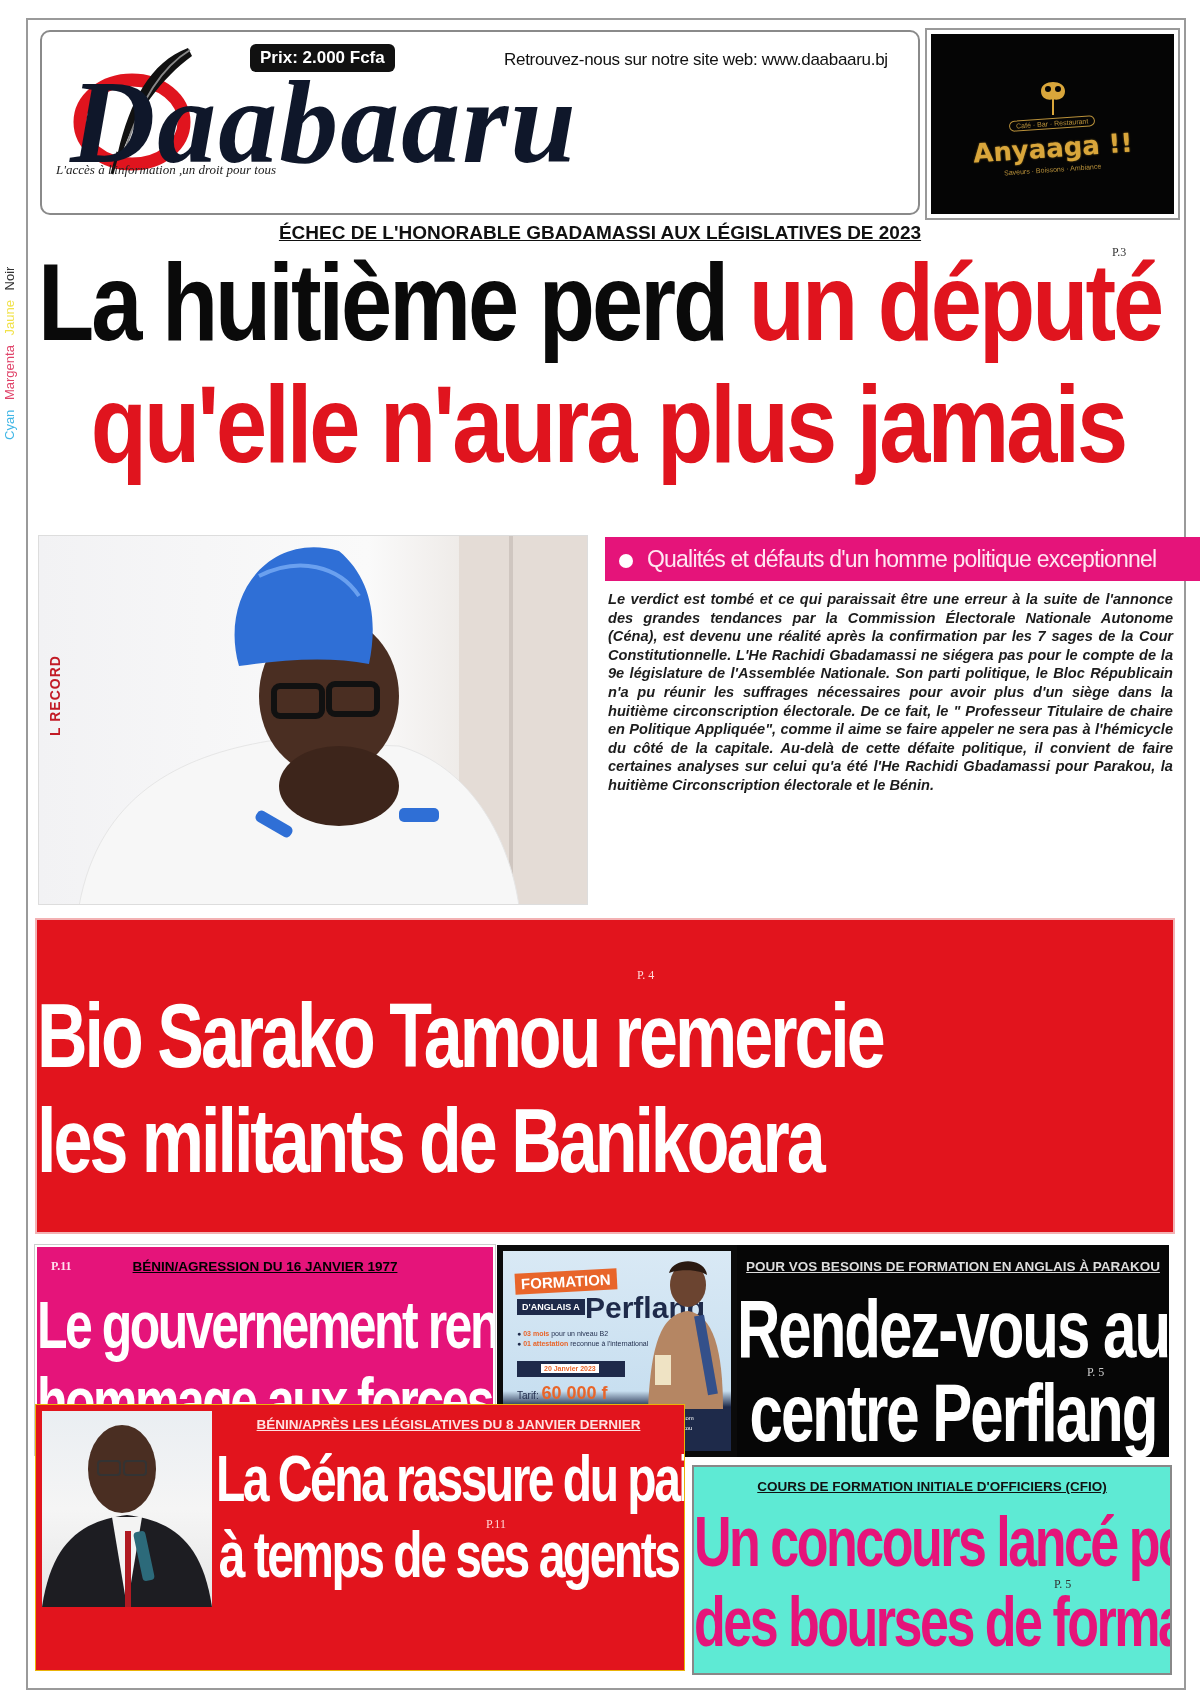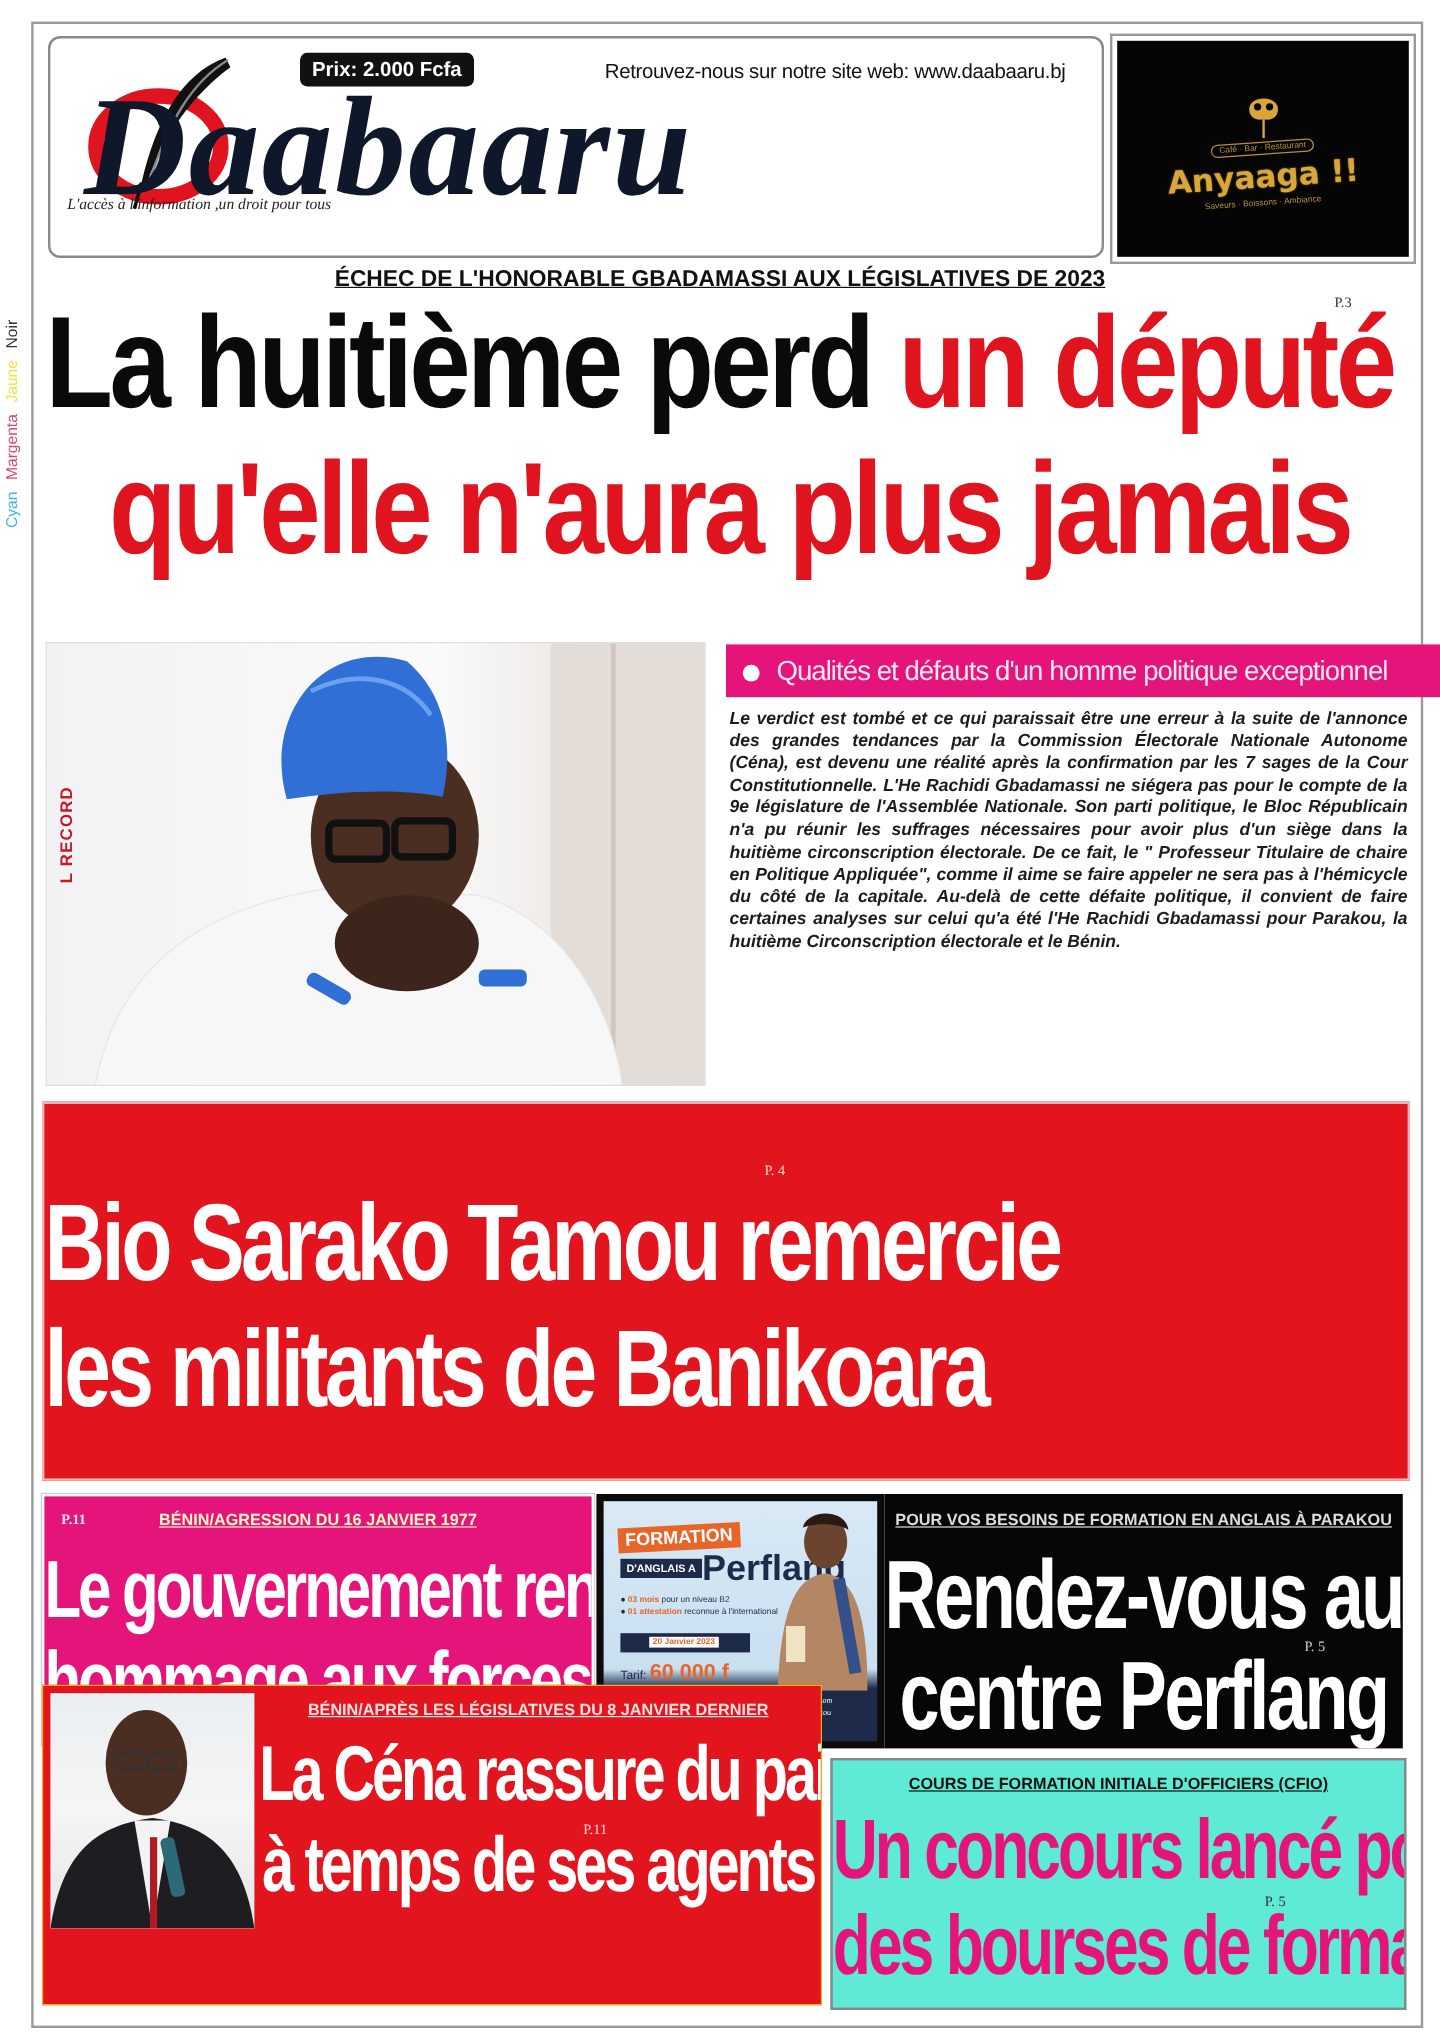--- a/index.html
+++ b/index.html
@@ -266,21 +266,21 @@
 <div class="lead-body">Le verdict est tombé et ce qui paraissait être une erreur à la suite de l'annonce des grandes tendances par la Commission Électorale Nationale Autonome (Céna), est devenu une réalité après la confirmation par les 7 sages de la Cour Constitutionnelle. L'He Rachidi Gbadamassi ne siégera pas pour le compte de la 9e législature de l'Assemblée Nationale. Son parti politique, le Bloc Républicain n'a pu réunir les suffrages nécessaires pour avoir plus d'un siège dans la huitième circonscription électorale. De ce fait, le " Professeur Titulaire de chaire en Politique Appliquée", comme il aime se faire appeler ne sera pas à l'hémicycle du côté de la capitale. Au-delà de cette défaite politique, il convient de faire certaines analyses sur celui qu'a été l'He Rachidi Gbadamassi pour Parakou, la huitième Circonscription électorale et le Bénin.</div>
 
 <div class="story2">
   <div class="page-ref" style="left:600px; top:48px; color:#ffd6d6;">P. 4</div>
   <div class="story2-title" style="top:70px;">Bio Sarako Tamou remercie</div>
   <div class="story2-title" style="top:175px;">les militants de Banikoara</div>
 </div>
 
 <div class="box box-pink">
   <div class="page-ref" style="left:14px; top:12px; color:#ffe0ee; font-weight:bold;">P.11</div>
-  <div class="small-kicker" style="top:12px; color:#fef9c3; ">BÉNIN/AGRESSION DU 16 JANVIER 1977</div>
+  <div class="small-kicker" style="top:12px; color:#000000; ">BÉNIN/AGRESSION DU 16 JANVIER 1977</div>
   <div class="cond-title" style="top:44px; font-size:50px; color:#fff;">Le gouvernement rend un</div>
   <div class="cond-title" style="top:120px; font-size:50px; color:#fff;">hommage aux forces armées</div>
 </div>
 
 <div class="box box-ad">
   <div class="perflang-ad">
     <div class="pa-formation">FORMATION</div>
     <div class="pa-anglais">D'ANGLAIS A</div>
     <div class="pa-brand">Perflang</div>
     <div class="pa-bullets">

